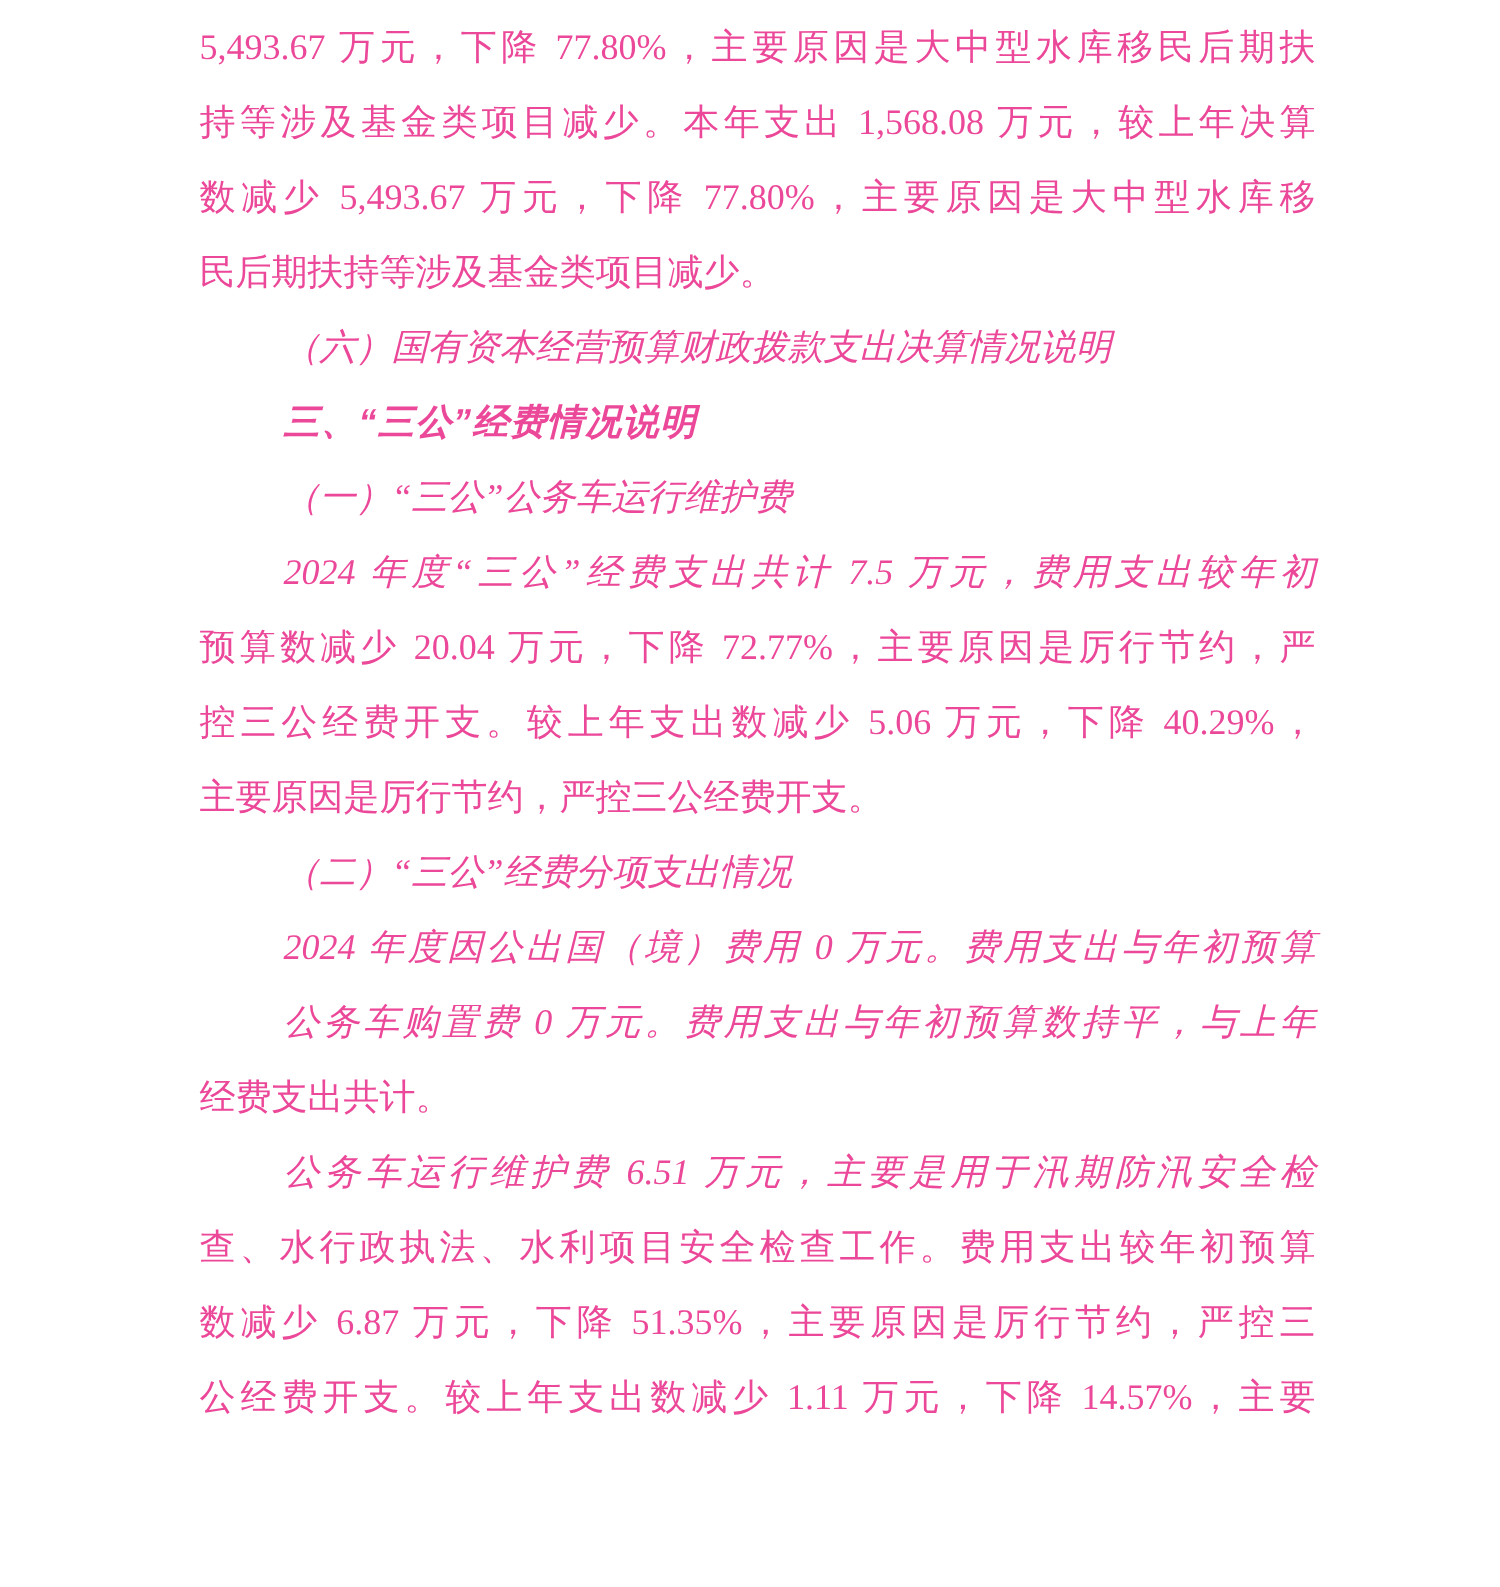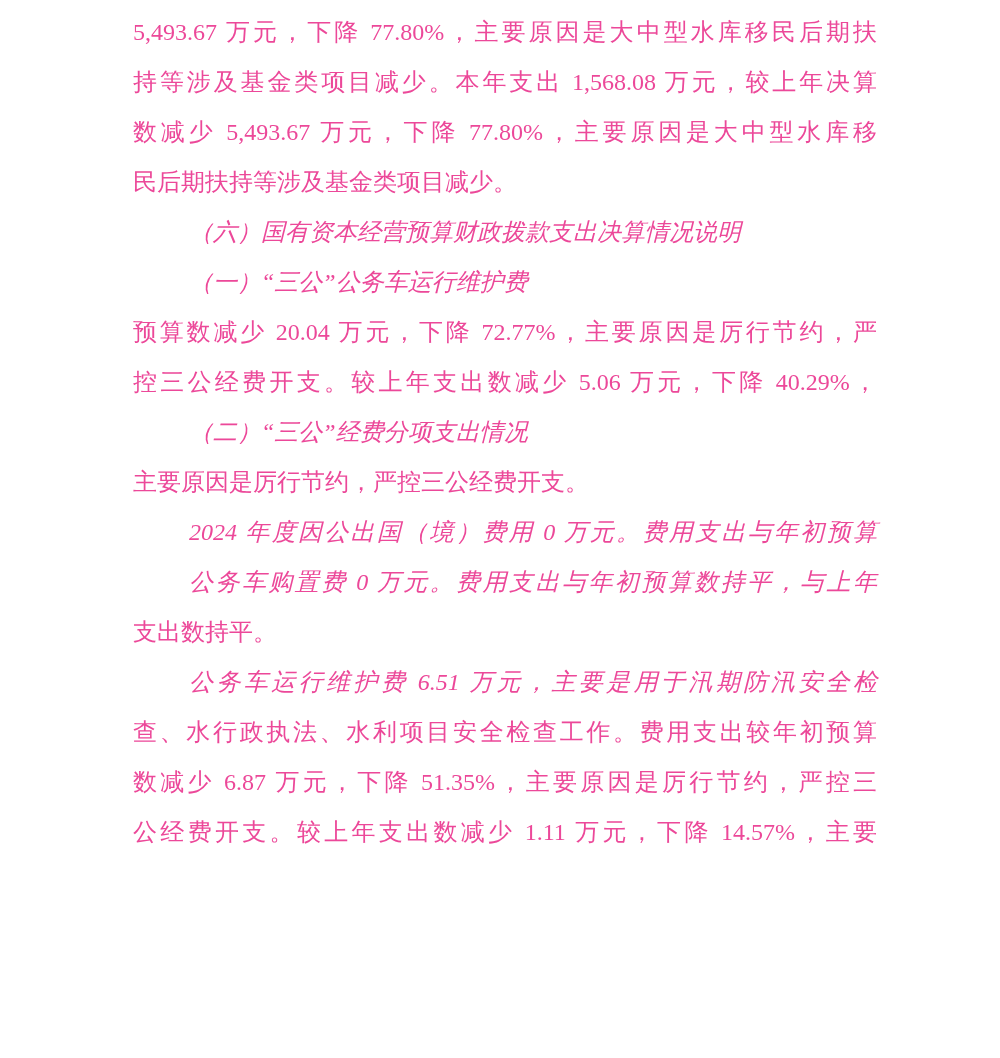--- a/index.html
+++ b/index.html
@@ -51,26 +51,28 @@
 </head>
 <body>
 
 <div class="page">
   <div class="content">
     <div class="line j">5,493.67 万元，下降 77.80%，主要原因是大中型水库移民后期扶</div>
     <div class="line j">持等涉及基金类项目减少。本年支出 1,568.08 万元，较上年决算</div>
     <div class="line j">数减少 5,493.67 万元，下降 77.80%，主要原因是大中型水库移</div>
     <div class="line">民后期扶持等涉及基金类项目减少。</div>
     <div class="line ind">（六）国有资本经营预算财政拨款支出决算情况说明</div>
+    <div class="line ind head">三、“三公”经费情况说明</div>
     <div class="line ind">（一）“三公”公务车运行维护费</div>
+    <div class="line ind j">2024 年度“三公”经费支出共计 7.5 万元，费用支出较年初</div>
     <div class="line j">预算数减少 20.04 万元，下降 72.77%，主要原因是厉行节约，严</div>
     <div class="line j">控三公经费开支。较上年支出数减少 5.06 万元，下降 40.29%，</div>
+    <div class="line">主要原因是厉行节约，严控三公经费开支。</div>
     <div class="line ind">（二）“三公”经费分项支出情况</div>
-    <div class="line">主要原因是厉行节约，严控三公经费开支。</div>
     <div class="line ind j">2024 年度因公出国（境）费用 0 万元。费用支出与年初预算</div>
     <div class="line ind j">公务车购置费 0 万元。费用支出与年初预算数持平，与上年</div>
-    <div class="line">支出数持平。</div>
+    <div class="line">经费支出共计。</div>
     <div class="line ind j">公务车运行维护费 6.51 万元，主要是用于汛期防汛安全检</div>
     <div class="line j">查、水行政执法、水利项目安全检查工作。费用支出较年初预算</div>
     <div class="line j">数减少 6.87 万元，下降 51.35%，主要原因是厉行节约，严控三</div>
     <div class="line j">公经费开支。较上年支出数减少 1.11 万元，下降 14.57%，主要</div>
   </div>
 </div>
 
 </body></html>

